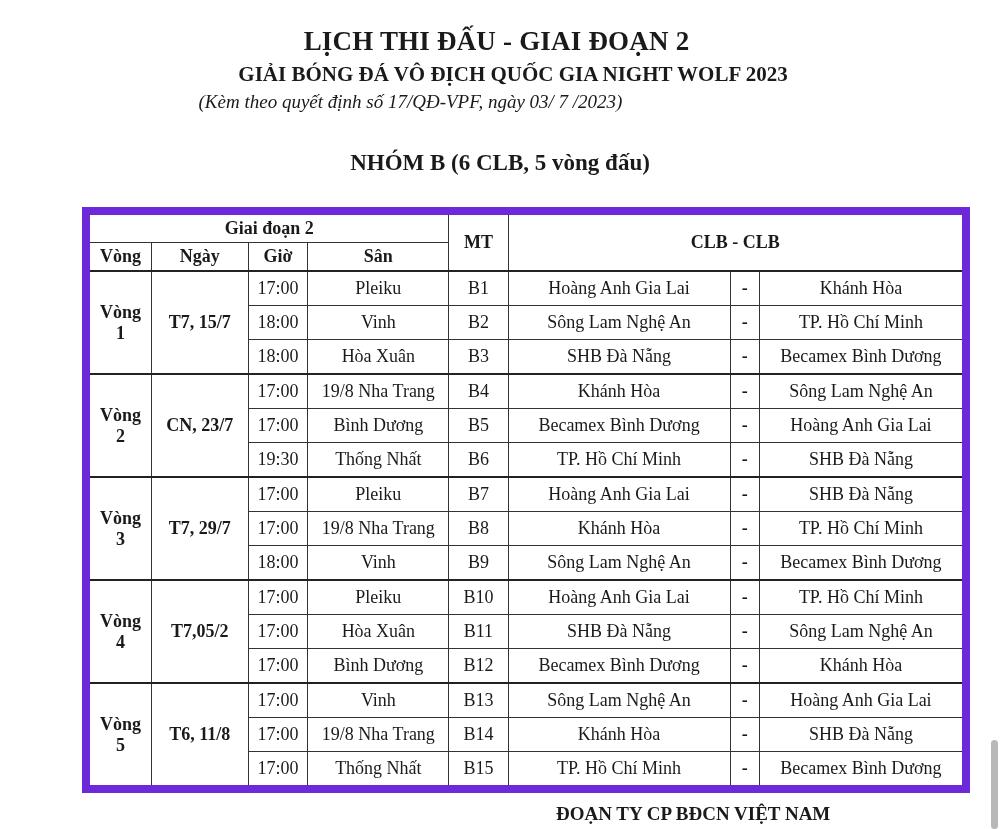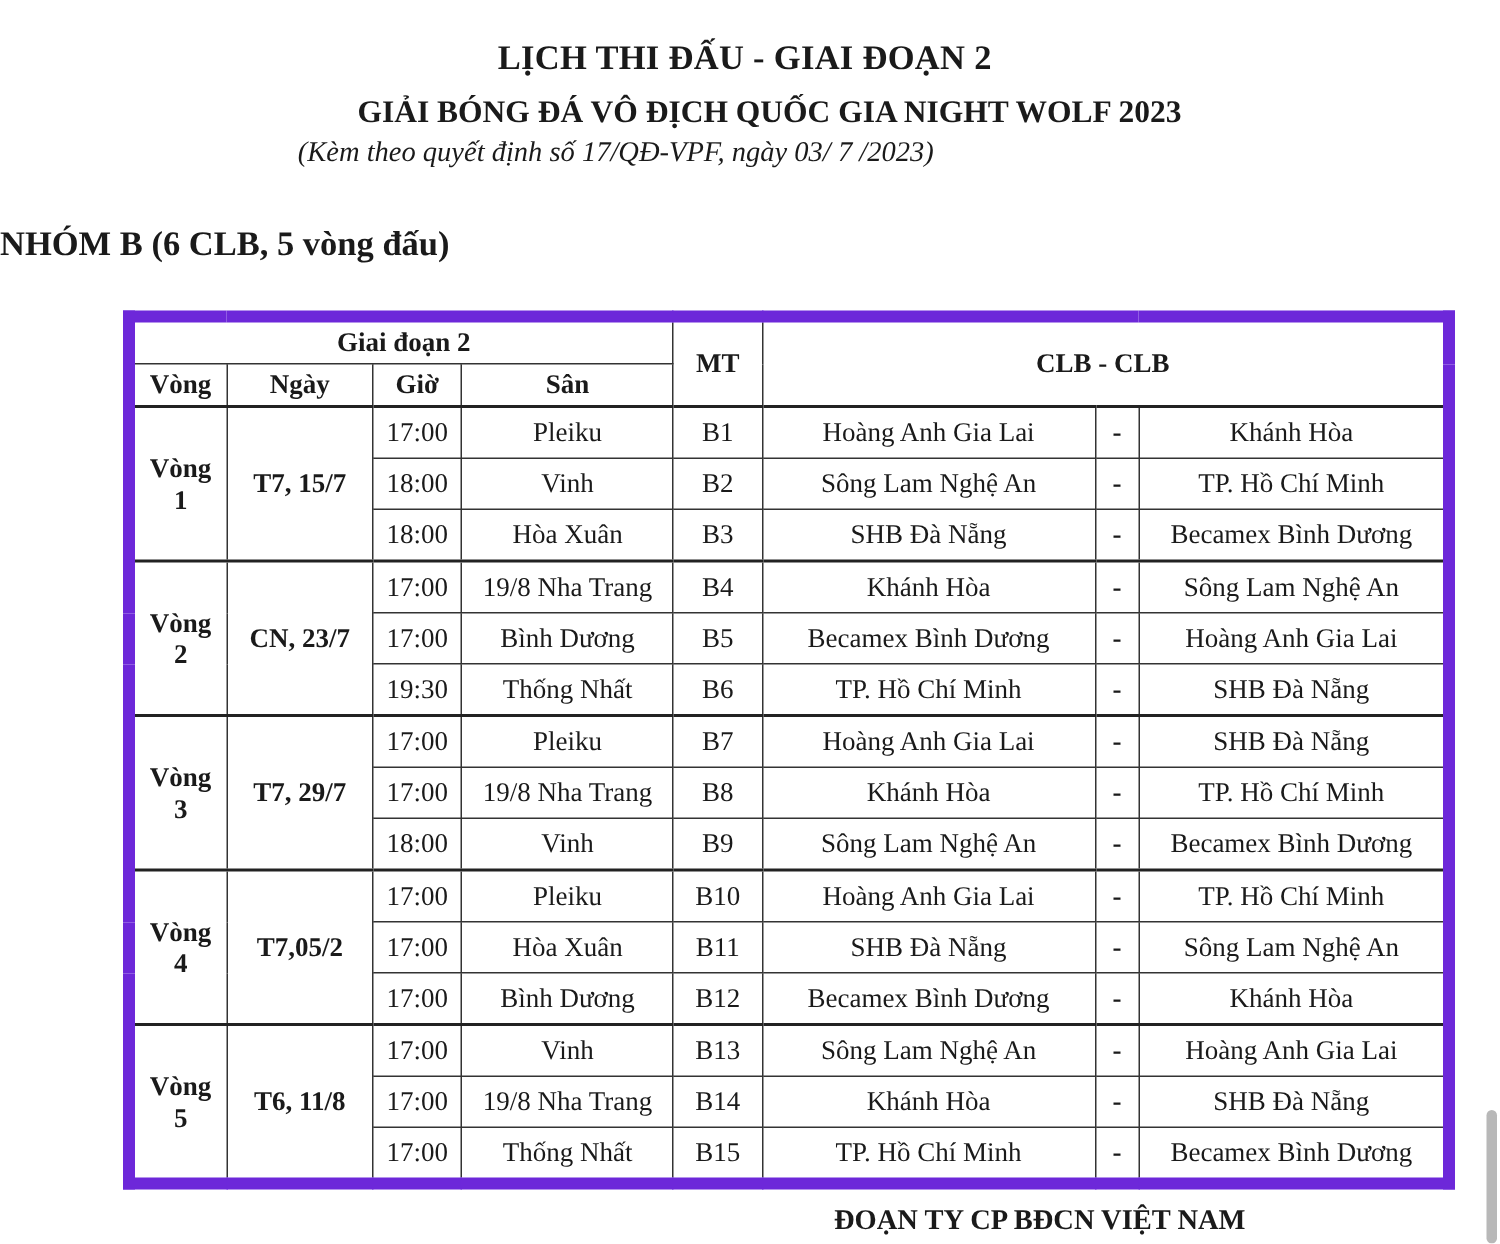--- a/index.html
+++ b/index.html
@@ -13,40 +13,41 @@
       position: relative;
       overflow: hidden;
       font-family: "Liberation Serif", "DejaVu Serif", serif;
       color: #1a1a1a;
     }
     .title1 {
       position: absolute;
       left: 0; width: 993px; top: 26px;
       text-align: center;
       font-weight: bold;
-      font-size: 23px;
+      font-size: 27px;
       letter-spacing: 0.2px;
     }
     .title2 {
       position: absolute;
       left: 13px; width: 1000px; top: 62px;
       text-align: center;
       font-weight: bold;
       font-size: 21px;
     }
     .title3 {
       position: absolute;
       left: 0; width: 821px; top: 91px;
       text-align: center;
       font-style: italic;
       font-size: 19px;
     }
     .group-title {
       position: absolute;
       left: 0; width: 1000px; top: 150px;
+      text-align: center;
       font-weight: bold;
       font-size: 23px;
     }
     table.schedule {
       position: absolute;
       left: 82px;
       top: 207px;
       width: 888px;
       border-collapse: collapse;
       font-size: 18px;

